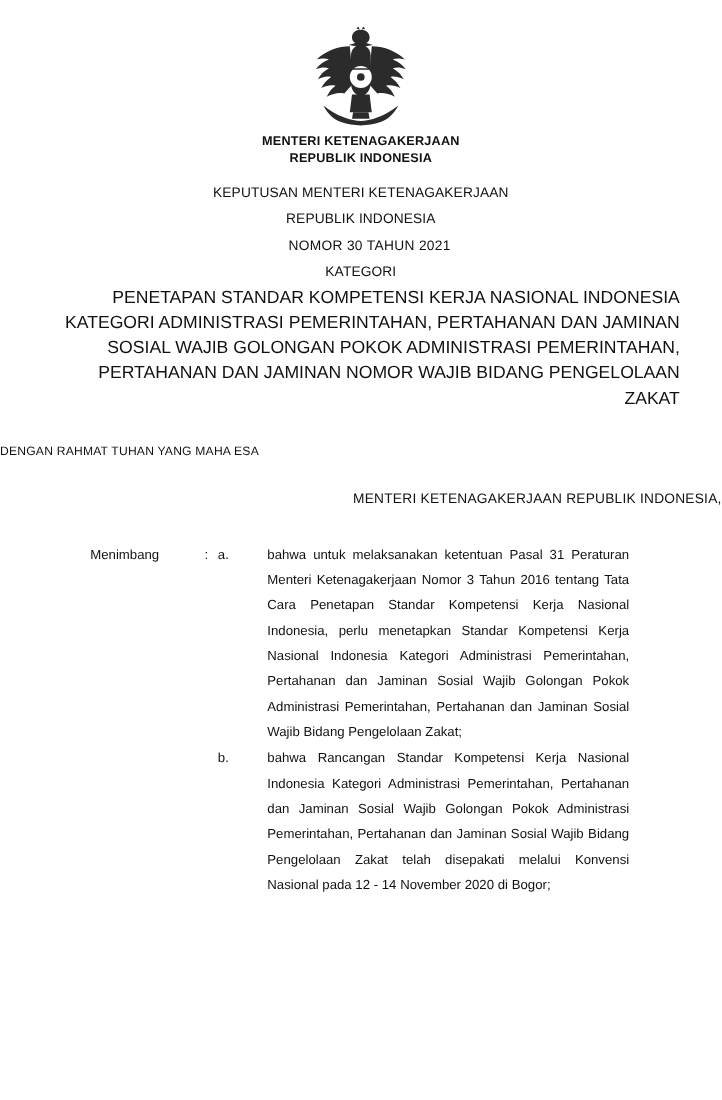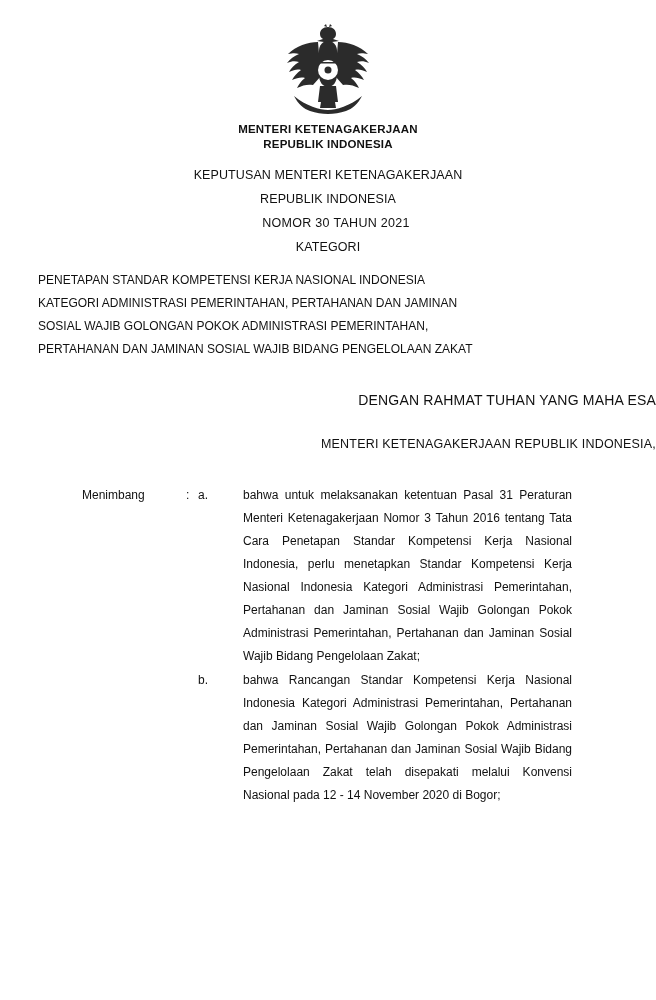--- a/index.html
+++ b/index.html
@@ -43,32 +43,31 @@
     font-size: 12.5px;
     line-height: 24px;
     margin-top: 11px;
     letter-spacing: 0.1px;
   }
   .title-block .spaced {
     letter-spacing: 0.3px;
     padding-left: 16px;
   }
   .subject-block {
-    text-align: left;
-    font-size: 12px;
+    text-align: right;
+    font-size: 16px;
     line-height: 23px;
-    margin-top: 10px;
+    margin-top: 0px;
     padding: 0 38px;
   }
   .motto {
-    text-align: right;
-    font-size: 14px;
+    text-align: left;
+    font-size: 11px;
     margin-top: 31px;
     letter-spacing: 0.2px;
-    margin-left: 48px;
   }
   .authority {
     text-align: right;
     font-size: 12.5px;
     margin-top: 29px;
     letter-spacing: 0.2px;
   }
   .considering {
     margin-top: 33px;
     padding-left: 82px;
@@ -155,21 +154,21 @@
     <div>KEPUTUSAN MENTERI KETENAGAKERJAAN</div>
     <div>REPUBLIK INDONESIA</div>
     <div class="spaced">NOMOR   30   TAHUN 2021</div>
     <div>KATEGORI</div>
   </div>
 
   <div class="subject-block">
     <div>PENETAPAN STANDAR KOMPETENSI KERJA NASIONAL INDONESIA</div>
     <div>KATEGORI ADMINISTRASI PEMERINTAHAN, PERTAHANAN DAN JAMINAN</div>
     <div>SOSIAL WAJIB GOLONGAN POKOK ADMINISTRASI PEMERINTAHAN,</div>
-    <div>PERTAHANAN DAN JAMINAN SOSIAL WAJIB BIDANG PENGELOLAAN ZAKAT</div>
+    <div>PERTAHANAN DAN JAMINAN NOMOR WAJIB BIDANG PENGELOLAAN ZAKAT</div>
   </div>
 
   <div class="motto">DENGAN RAHMAT TUHAN YANG MAHA ESA</div>
 
   <div class="authority">MENTERI KETENAGAKERJAAN REPUBLIK INDONESIA,</div>
 
   <div class="considering">
     <div class="label">Menimbang</div>
     <div class="colon">:</div>
     <div class="items">

